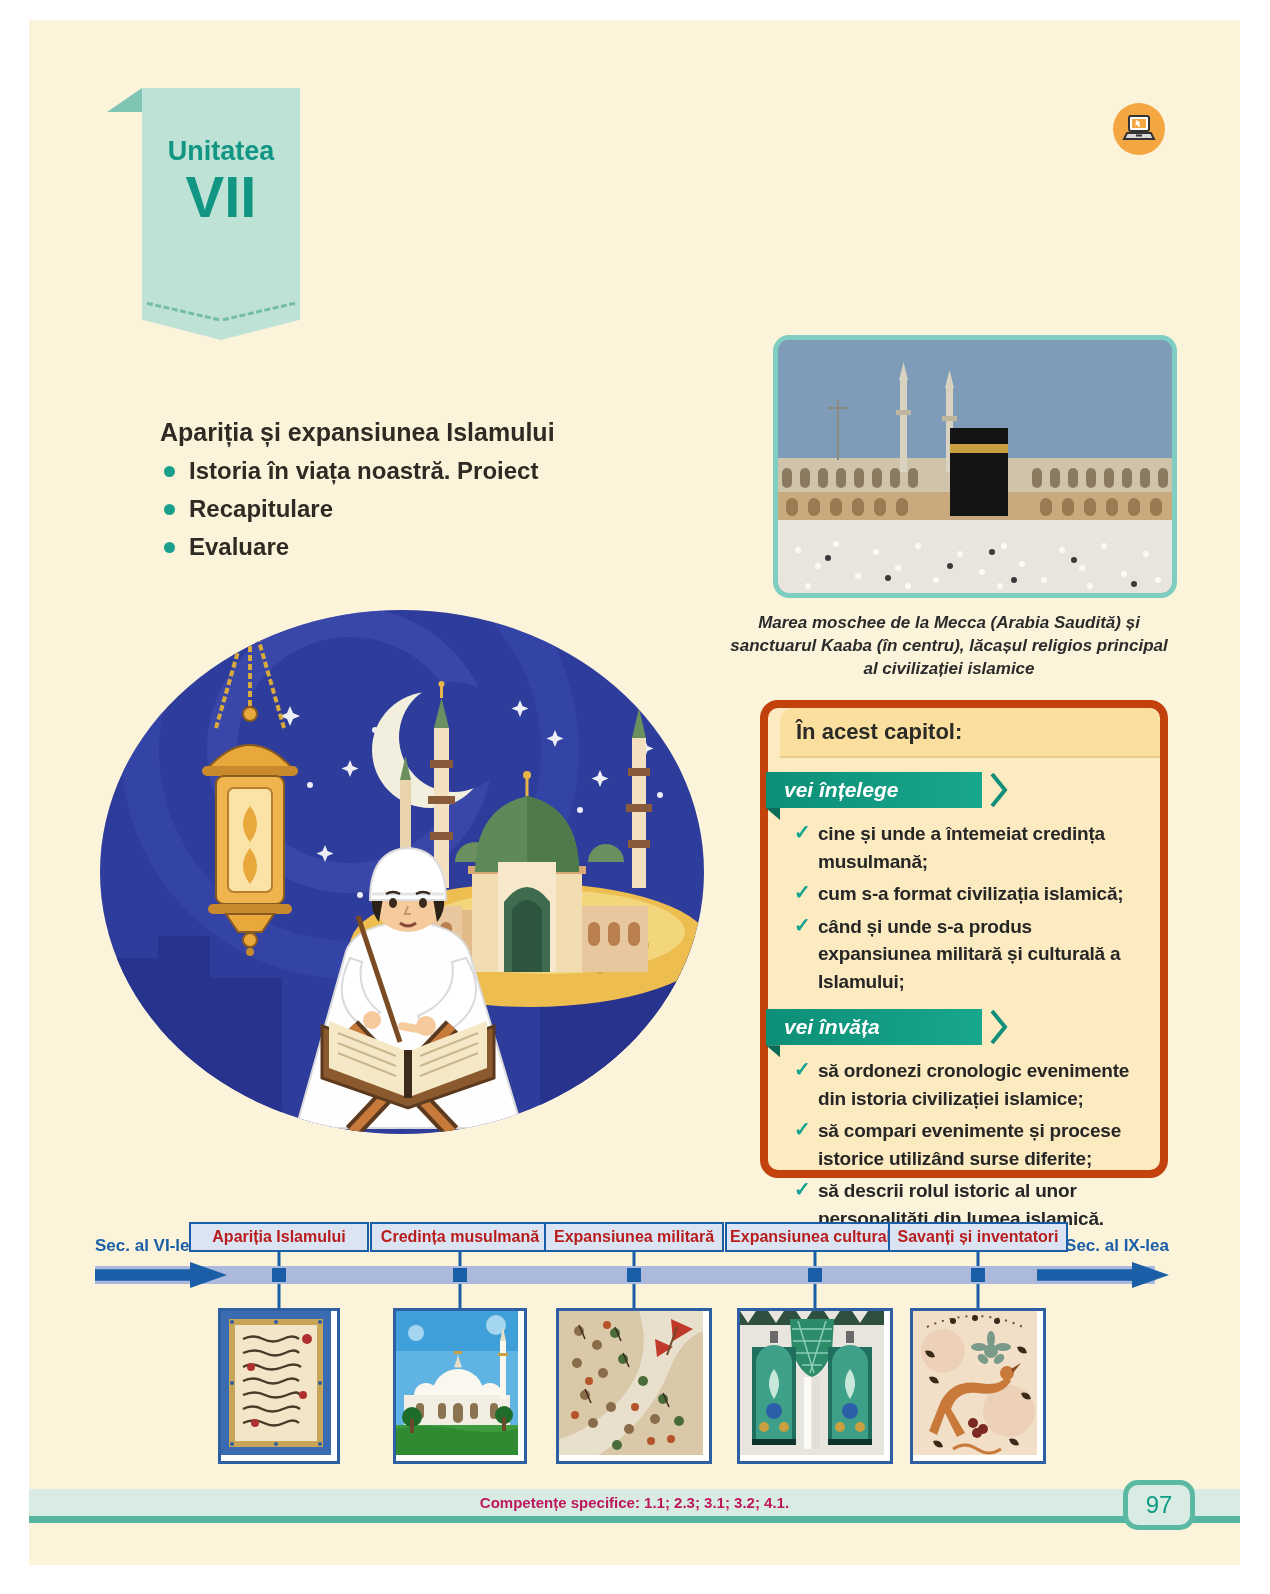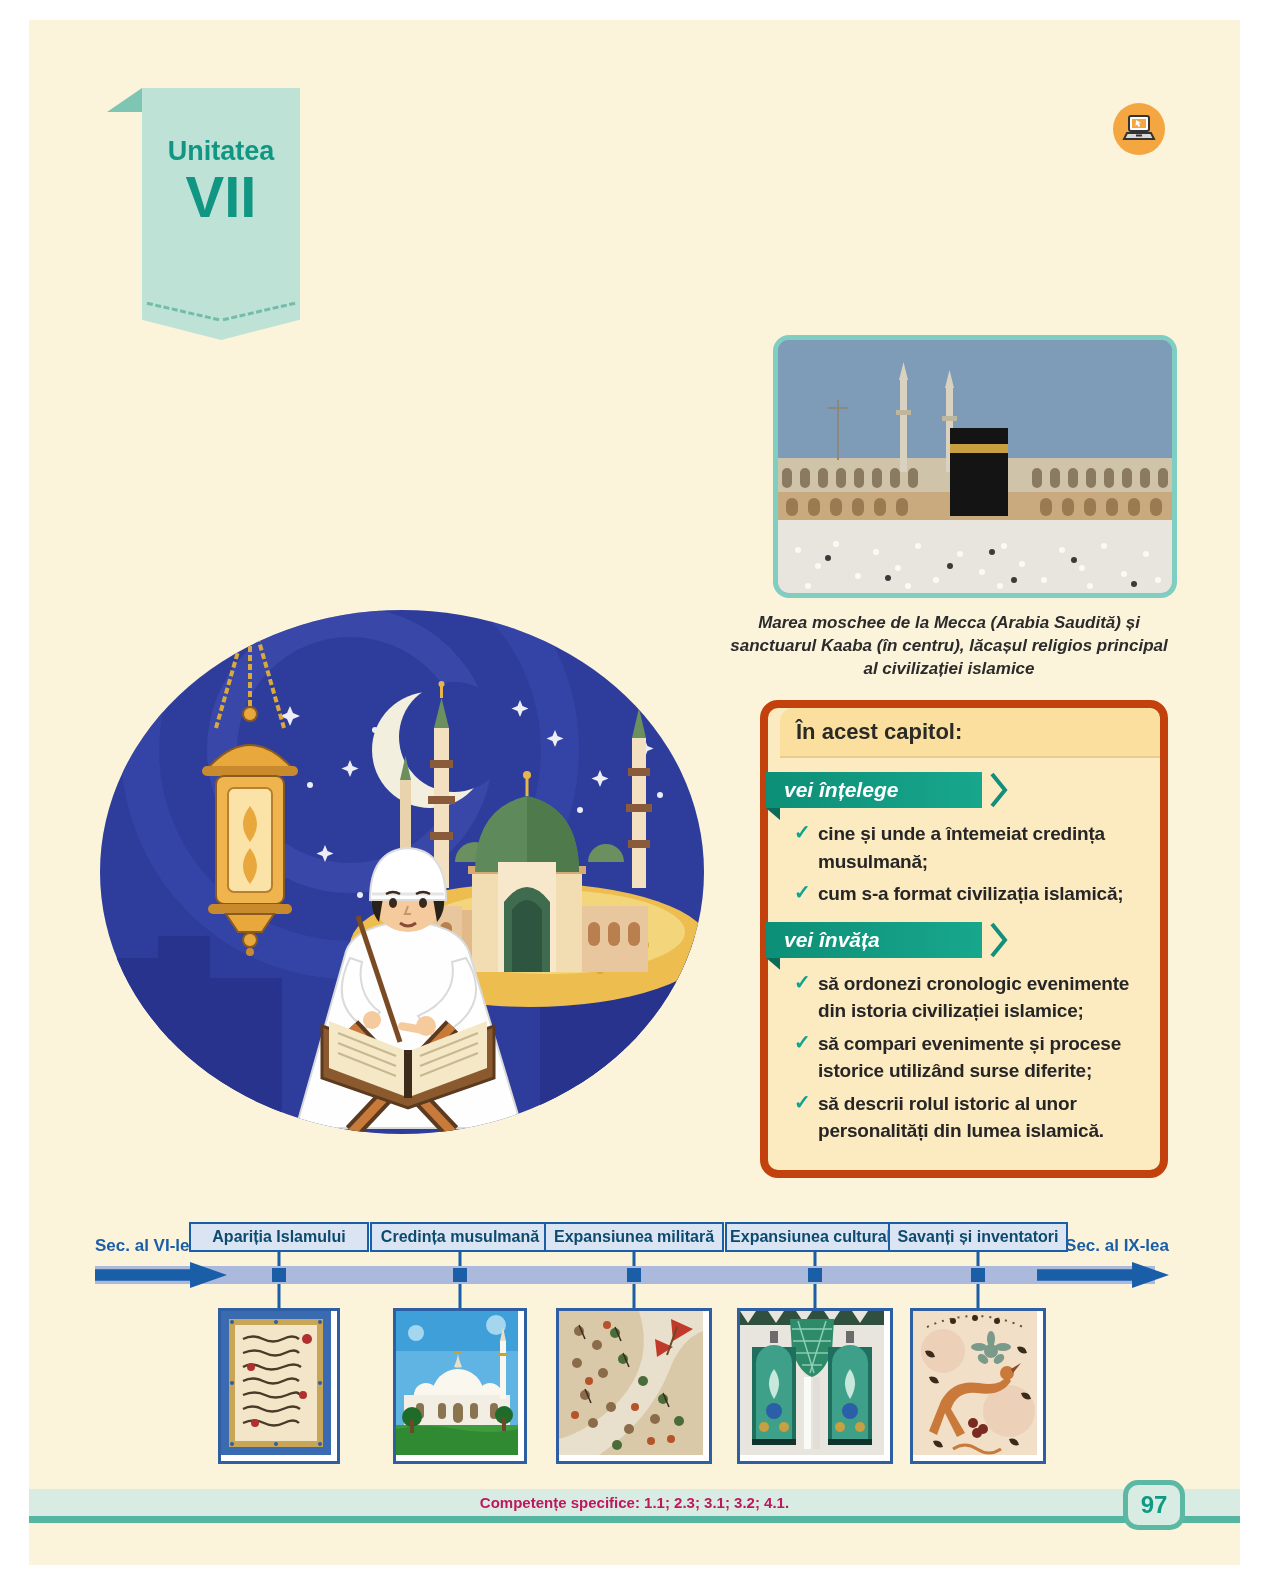--- a/index.html
+++ b/index.html
@@ -46,44 +46,44 @@
           clip-path:polygon(0 0,100% 0,100% 100%);}
   .ribbon-tag svg{position:absolute;right:-28px;top:0;}
   .check-list{padding:12px 14px 0 14px;}
   .check-item{display:grid;grid-template-columns:24px 1fr;margin-bottom:5px;}
   .check-item .tick::before{content:"✓";color:#10A390;font-weight:bold;font-size:20px;}
   .check-item .txt{font-size:19px;font-weight:bold;color:#262626;line-height:1.45;letter-spacing:-0.2px;}
 
   
   .tl-box{position:absolute;top:1202px;height:30px;width:180px;transform:translateX(-50%);
           background:#DAE4F2;border:2px solid #1A5EA8;display:flex;align-items:center;justify-content:center;
-          font-size:16px;font-weight:bold;color:#0c4a6e;box-sizing:border-box;white-space:nowrap;}
+          font-size:16px;font-weight:bold;color:#b91c1c;box-sizing:border-box;white-space:nowrap;}
   .tl-bar{position:absolute;left:66px;top:1246px;width:1060px;height:18px;background:#ABB9DC;}
   .tl-arrow{position:absolute;height:26px;background:#1A5EA8;
           clip-path:polygon(0 28%,72% 28%,72% 0,100% 50%,72% 100%,72% 72%,0 72%);}
   .tl-arrow.left{left:66px;top:1242px;width:132px;}
   .tl-arrow.right{left:1008px;top:1242px;width:132px;}
   .tl-era{position:absolute;top:1216px;font-size:17px;font-weight:bold;color:#1A5EA8;}
   .tl-era.start{left:66px;}
   .tl-era.end{left:1000px;width:140px;text-align:right;}
   .tl-conn-up{position:absolute;top:1232px;width:3px;height:14px;background:#1A5EA8;transform:translateX(-50%);}
   .tl-node{position:absolute;top:1248px;width:14px;height:14px;background:#1A5EA8;transform:translateX(-50%);}
   .tl-conn-down{position:absolute;top:1264px;width:3px;height:24px;background:#1A5EA8;transform:translateX(-50%);}
   .tl-img{position:absolute;top:1288px;height:150px;border:3px solid #2E5FA3;background:#fff;
           transform:translateX(-50%);overflow:hidden;}
   .tl-img svg{display:block;}
 
   
   .footer-bar{position:absolute;left:0;top:1469px;width:1211px;height:27px;background:#D9ECE4;
           display:flex;align-items:center;justify-content:center;}
   .footer-text{font-size:15px;font-weight:bold;color:#be185d;}
   .footer-line{position:absolute;left:0;top:1496px;width:1211px;height:7px;background:#56B5A0;}
-  .page-num{position:absolute;left:1094px;top:1460px;width:62px;height:50px;background:#D9ECE4;
+  .page-num{position:absolute;left:1094px;top:1460px;width:72px;height:50px;background:#D9ECE4;
           border:5px solid #5BB8A3;border-radius:15px;box-sizing:border-box;display:flex;align-items:center;
-          justify-content:center;font-size:24px;font-weight:bold;color:#0E9B84;}
+          justify-content:center;font-size:24px;font-weight:normal;color:#0E9B84;}
 
   .illustration{position:absolute;left:71px;top:590px;width:605px;height:525px;}
 </style>
 </head>
 <body>
 
 <div class="page">
 
   <div class="ribbon-fold"></div>
   <div class="ribbon-unit">
@@ -95,20 +95,35 @@
   <div class="digital-icon">
     <svg width="34" height="30" viewBox="0 0 34 30">
       <rect x="7" y="2" width="20" height="15" rx="2" fill="#ffffff" stroke="#333333" stroke-width="2"></rect>
       <rect x="10" y="5" width="14" height="9" fill="#F4A641"></rect>
       <path d="M14,6 l5,3 -2.2,0.6 1.4,2.4 -1.6,1 -1.5,-2.5 -1.6,1.6 z" fill="#ffffff"></path>
       <path d="M5,19 L29,19 L32,25 L2,25 Z" fill="#D9D9D9" stroke="#333333" stroke-width="2"></path>
       <rect x="14" y="20.5" width="6" height="2" fill="#333333"></rect>
     </svg>
   </div>
 
+  <div class="topics">
+    <div class="topics-heading">Apariția și expansiunea Islamului</div>
+    <div class="topic-item">
+      <span class="dot"></span>
+      <span>Istoria în viața noastră. Proiect</span>
+    </div>
+    <div class="topic-item">
+      <span class="dot"></span>
+      <span>Recapitulare</span>
+    </div>
+    <div class="topic-item">
+      <span class="dot"></span>
+      <span>Evaluare</span>
+    </div>
+  </div>
 
   <div class="photo-frame">
     <svg width="394" height="253" viewBox="0 0 394 253">
       <rect x="0" y="0" width="394" height="253" fill="#7E9CB8"></rect>
       <rect x="0" y="118" width="394" height="34" fill="#CFC3A9"></rect>
       <g fill="#8A7B60">
         <rect x="4" y="128" width="10" height="20" rx="5"></rect>
           <rect x="22" y="128" width="10" height="20" rx="5"></rect>
         <rect x="40" y="128" width="10" height="20" rx="5"></rect>
           <rect x="58" y="128" width="10" height="20" rx="5"></rect>
@@ -201,20 +216,24 @@
     </div>
     <div class="check-list">
       <div class="check-item">
         <span class="tick"></span>
         <span class="txt">cine și unde a întemeiat credința musulmană;</span>
       </div>
       <div class="check-item">
         <span class="tick"></span>
         <span class="txt">cum s-a format civilizația islamică;</span>
       </div>
+      <div class="check-item">
+        <span class="tick"></span>
+        <span class="txt">când și unde s-a produs expansiunea militară și culturală a Islamului;</span>
+      </div>
     </div>
 
     <div class="ribbon-tag">
       <span>vei învăța</span>
       <span class="fold"></span>
       <svg width="22" height="36" viewBox="0 0 22 36">
         <polyline points="4,2 17,18 4,34" fill="none" stroke="#128F7A" stroke-width="4"></polyline>
       </svg>
     </div>
     <div class="check-list">

